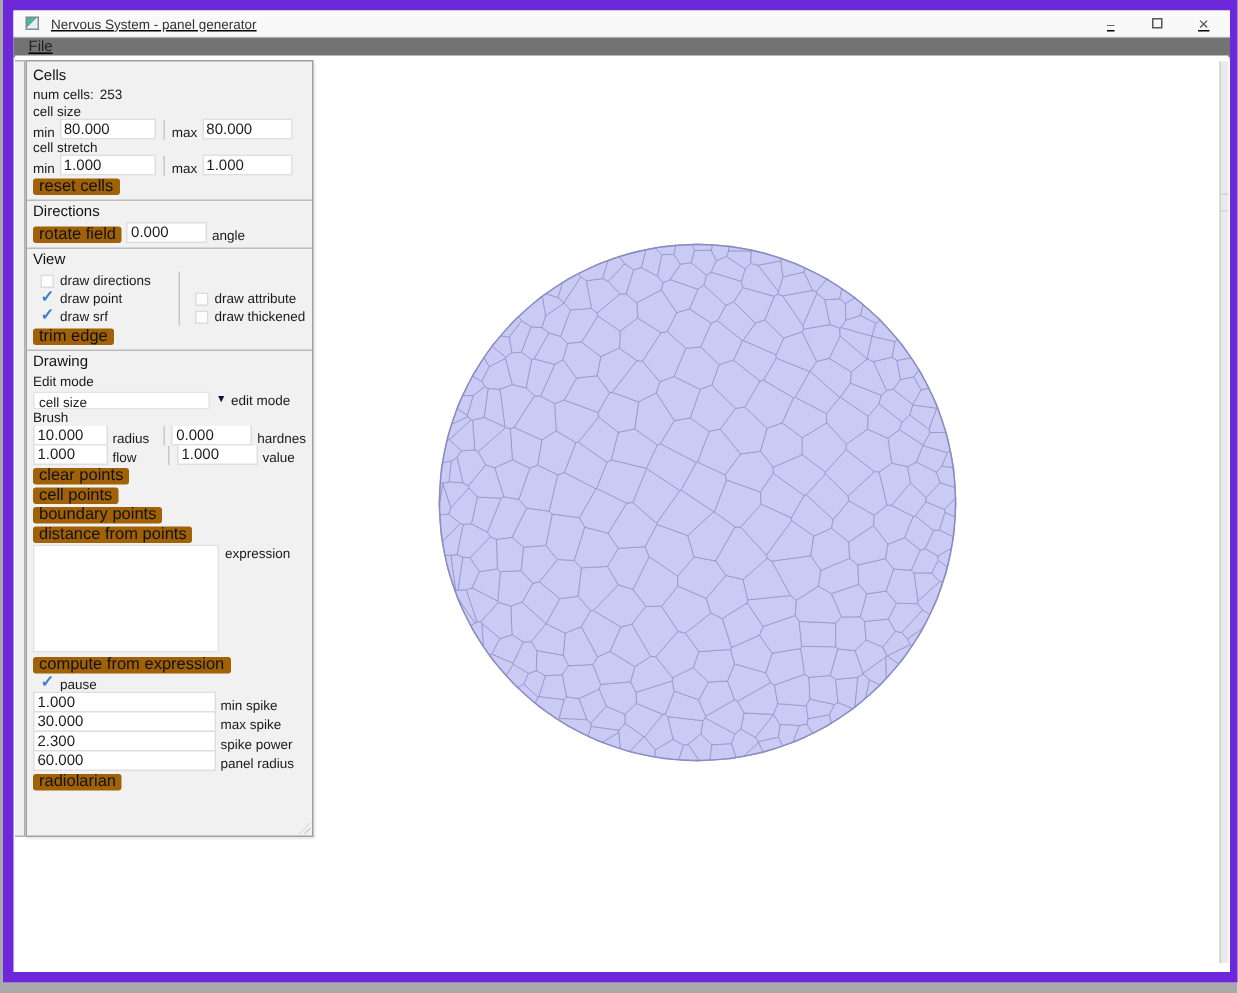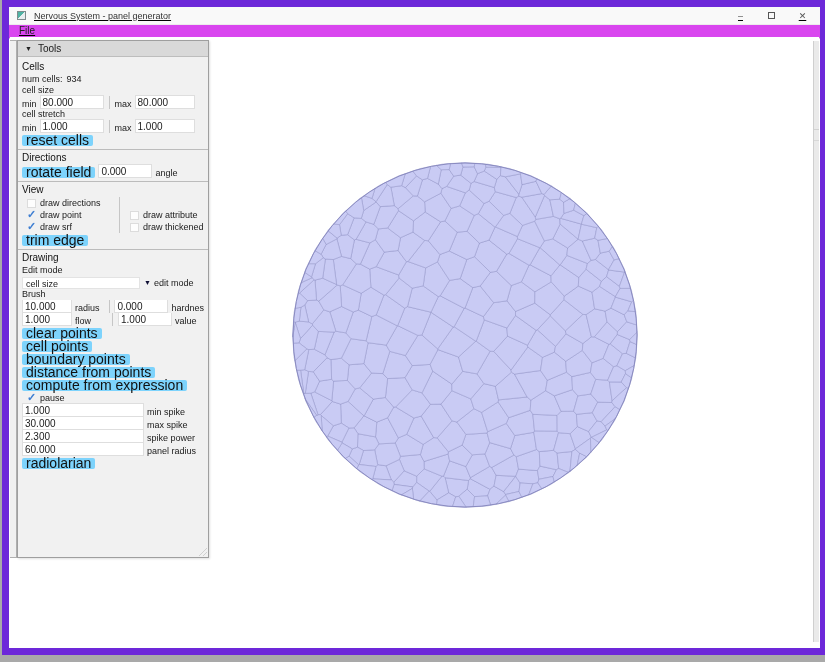--- a/index.html
+++ b/index.html
@@ -24,21 +24,21 @@
   }
   .title-text{margin-left:8px;font-size:9px;color:#333;white-space:nowrap;}
   .win-btns{margin-left:auto;display:flex;height:100%;align-items:stretch;margin-right:2px;}
   .win-btn{
     width:31px;display:flex;align-items:center;justify-content:center;
     font-size:9px;color:#555;cursor:default;
   }
   .maxi-glyph{display:inline-block;width:7px;height:7px;border:1px solid #555;box-sizing:border-box;}
   
   .menubar{
-    height:13px;display:flex;background:#d946ef;
+    height:13px;display:flex;align-items:center;background:#737373;
     border-top:1px solid #ececec;border-bottom:1px solid #d8d8d8;
   }
   .menu-item{font-size:10px;padding:0 10px;color:#222;line-height:12px;}
   
   .content{
     position:absolute;left:1px;right:1px;top:30px;bottom:0;
     background:#ffffff;overflow:hidden;
   }
   #viewport-svg{position:absolute;left:0;top:0;}
   
@@ -72,22 +72,22 @@
   .lbl.pre{margin-right:3px;}
   .lbl.post{margin-left:3px;}
   input.fld{
     height:14px;font-size:10px;font-family:"Liberation Sans",sans-serif;
     border:1px solid #dedede;background:#fff;padding:0 2px;box-sizing:border-box;color:#1a1a1a;
   }
   .fld.w64{width:64px;} .fld.w62{width:60px;} .fld.w56{width:54px;}
   .fld.w50{width:50px;} .fld.w66{width:66px;} .fld.w122{width:122px;}
   .col-div{width:1px;background:#c6c6c6;align-self:stretch;margin:0 5px;}
   .btn{
-    display:inline-block;background:#7dd3fc;border-radius:2px;
-    font-size:14px;line-height:11px;height:11px;padding:0 4px;color:#111;
+    display:inline-block;background:#a16207;border-radius:2px;
+    font-size:11px;line-height:11px;height:11px;padding:0 4px;color:#111;
     white-space:nowrap;cursor:default;
   }
   .btn-row{margin:1px 0;height:12px;display:flex;align-items:center;}
   .sep{height:1px;background:#bcbcbc;margin:3px -4px 2px -4px;}
   .combo-row{display:flex;align-items:center;height:13px;}
   .combo-field{
     width:118px;height:12px;line-height:12px;background:#fff;
     border:1px solid #e3e3e3;box-sizing:border-box;padding:0 3px;font-size:9px;color:#1a1a1a;
   }
   .dd-icon{color:#101035;font-size:7px;margin:0 3px 0 4px;}
@@ -441,30 +441,26 @@
       </svg>
 
     <div class="left-sliver"></div>
 
     <div class="right-strip">
       <div class="mark"></div>
         <div class="mark2"></div>
     </div>
 
     <div class="tools-panel">
-      <div class="panel-header">
-        <span class="tri">▼</span>
-        <span>Tools</span>
-      </div>
       <div class="panel-body">
 
         <div class="sec-title">Cells</div>
         <div class="plain-row">
           <span class="lbl">num cells:</span>
-          <span class="lbl" style="margin-left:4px">934</span>
+          <span class="lbl" style="margin-left:4px">253</span>
         </div>
         <div class="plain-row">
           <span class="lbl">cell size</span>
         </div>
         <div class="row">
           <span class="lbl pre">min</span>
           <input class="fld w64" value="80.000" style="">
           <span class="col-div"></span>
           <span class="lbl pre">max</span>
           <input class="fld w62" value="80.000" style="">
@@ -560,20 +556,24 @@
         <div class="btn-row">
             <span class="btn">cell points</span>
           </div>
         <div class="btn-row">
             <span class="btn">boundary points</span>
           </div>
         <div class="btn-row">
             <span class="btn">distance from points</span>
           </div>
 
+        <div class="expr-row">
+          <textarea class="expr" style=""></textarea>
+          <span class="lbl expr-lbl">expression</span>
+        </div>
 
         <div class="btn-row">
             <span class="btn">compute from expression</span>
           </div>
 
         <div class="cb-row">
           <span class="checkbox checked"></span>
           <span class="lbl">pause</span>
         </div>
 

